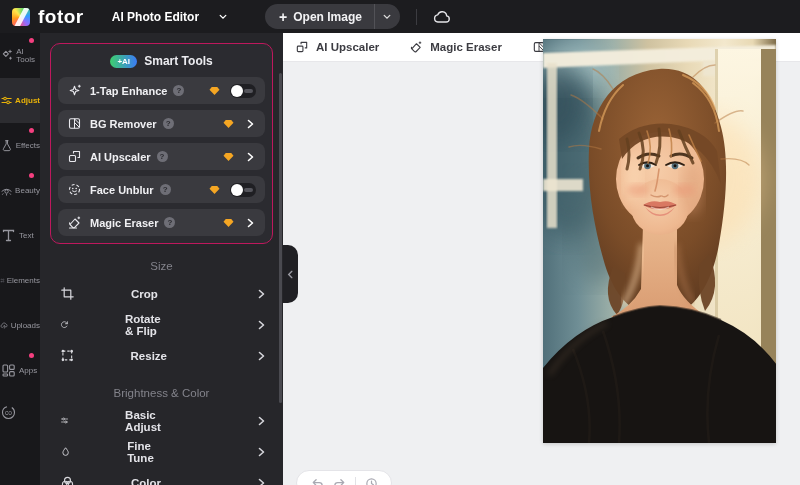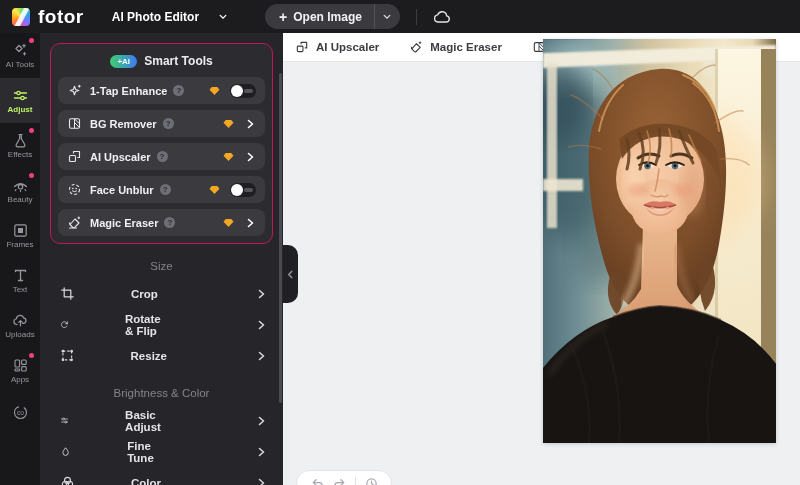--- a/index.html
+++ b/index.html
@@ -18,23 +18,23 @@
   .chev-dn { width:8px; height:8px; display:inline-block; }
   .open-pill { display:flex; align-items:center; height:25px; background:#3a3a3f; border-radius:14px;
     margin-left:38px; color:#f2f2f4; font-size:12px; font-weight:600; overflow:hidden; }
   .open-main { display:flex; align-items:center; gap:6px; padding:0 12px 0 14px; height:100%; cursor:pointer; }
   .open-caret { display:flex; align-items:center; justify-content:center; width:26px; height:100%;
     border-left:1px solid #525257; cursor:pointer; }
   .tb-div { width:1px; height:16px; background:#3c3c41; margin:0 14px 0 16px; }
   .cloud { width:22px; height:22px; }
   
   .rail { position:absolute; left:0; top:33px; width:40px; height:452px; background:#18181b; z-index:20; }
-  .rail-item { position:relative; height:45px; display:flex; flex-direction:column; align-items:center;
-    justify-content:center; gap:2px; color:#97979f; cursor:pointer; }
-  .rail-item.active { background:#2c2c30; color:#bef264; }
+  .rail-item { position:relative; height:45px; display:flex; flex-direction:row; align-items:center;
+    gap:2px; color:#97979f; cursor:pointer; }
+  .rail-item.active { background:#2c2c30; color:#eab308; }
   .rail-item .ric { width:17px; height:17px; }
   .rail-item .rlb { font-size:8px; line-height:8px; }
   .dot { position:absolute; top:5px; right:6px; width:5px; height:5px; border-radius:50%; background:#f43f7f; }
   
   .panel { position:absolute; left:40px; top:33px; width:243px; height:452px; background:#26262a; z-index:19; }
   .scrollbar { position:absolute; right:1px; top:40px; width:3px; height:330px; background:#4a4a50; border-radius:2px; }
   .smart-card { margin:10px 10px 0 10px; background:#2b2b30; border:1px solid #be185d; border-radius:10px;
     padding:8px 7px 7px 7px; }
   .smart-head { display:flex; align-items:center; justify-content:center; gap:7px; height:18px; margin-bottom:7px; }
   .ai-badge { display:inline-flex; align-items:center; justify-content:center; min-width:27px; height:13px;
@@ -136,35 +136,37 @@
   <div class="rail-item">
     <span class="dot"></span>
     <svg class="ric" viewBox="0 0 17 17">
       <path d="M2.5 9.5q6-5.5 12 0" fill="none" stroke="currentColor" stroke-width="1.2" stroke-linecap="round"></path>
       <circle cx="8.5" cy="9.8" r="2.2" fill="none" stroke="currentColor" stroke-width="1.2"></circle>
       <path d="M4 12.6l-.8 1M8.5 13.4v1.2M13 12.6l.8 1" stroke="currentColor" stroke-width="1.1" stroke-linecap="round"></path>
     </svg>
     <span class="rlb">Beauty</span>
   </div>
 
-  <div class="rail-item">
-    <svg class="ric" viewBox="0 0 17 17">
-      <rect x="2.8" y="2.8" width="11.4" height="11.4" rx="1.5" fill="none" stroke="currentColor" stroke-width="1.2"></rect>
-      <rect x="6" y="6" width="5" height="5" fill="currentColor"></rect>
-    </svg>
-    <span class="rlb">Frames</span>
-  </div>
 
   <div class="rail-item">
     <svg class="ric" viewBox="0 0 17 17">
       <path d="M3.5 4.5v-1h10v1M8.5 3.5v10M6.5 13.5h4" fill="none" stroke="currentColor" stroke-width="1.3" stroke-linecap="round"></path>
     </svg>
     <span class="rlb">Text</span>
   </div>
 
+  <div class="rail-item">
+    <svg class="ric" viewBox="0 0 17 17">
+      <path d="M5 2.8c1 0 1.8.7 1.8 1.6C6.8 5.8 5 7 5 7S3.2 5.8 3.2 4.4C3.2 3.5 4 2.8 5 2.8Z" fill="none" stroke="currentColor" stroke-width="1.1"></path>
+      <circle cx="12" cy="5" r="2.3" fill="none" stroke="currentColor" stroke-width="1.1"></circle>
+      <path d="M5 10.2 7 14H3Z" fill="none" stroke="currentColor" stroke-width="1.1" stroke-linejoin="round"></path>
+      <rect x="9.8" y="10" width="4.4" height="4" rx="0.6" fill="none" stroke="currentColor" stroke-width="1.1"></rect>
+    </svg>
+    <span class="rlb">Elements</span>
+  </div>
 
   <div class="rail-item">
     <svg class="ric" viewBox="0 0 17 17">
       <path d="M5.2 12.5h-.4a2.9 2.9 0 0 1-.4-5.77 3.7 3.7 0 0 1 7.2-.8 2.75 2.75 0 0 1-.3 5.47h-.5" fill="none" stroke="currentColor" stroke-width="1.2" stroke-linecap="round"></path>
       <path d="M8.5 13.8V8.8M6.7 10.4l1.8-1.8 1.8 1.8" fill="none" stroke="currentColor" stroke-width="1.2" stroke-linecap="round" stroke-linejoin="round"></path>
     </svg>
     <span class="rlb">Uploads</span>
   </div>
 
   <div class="rail-item">

